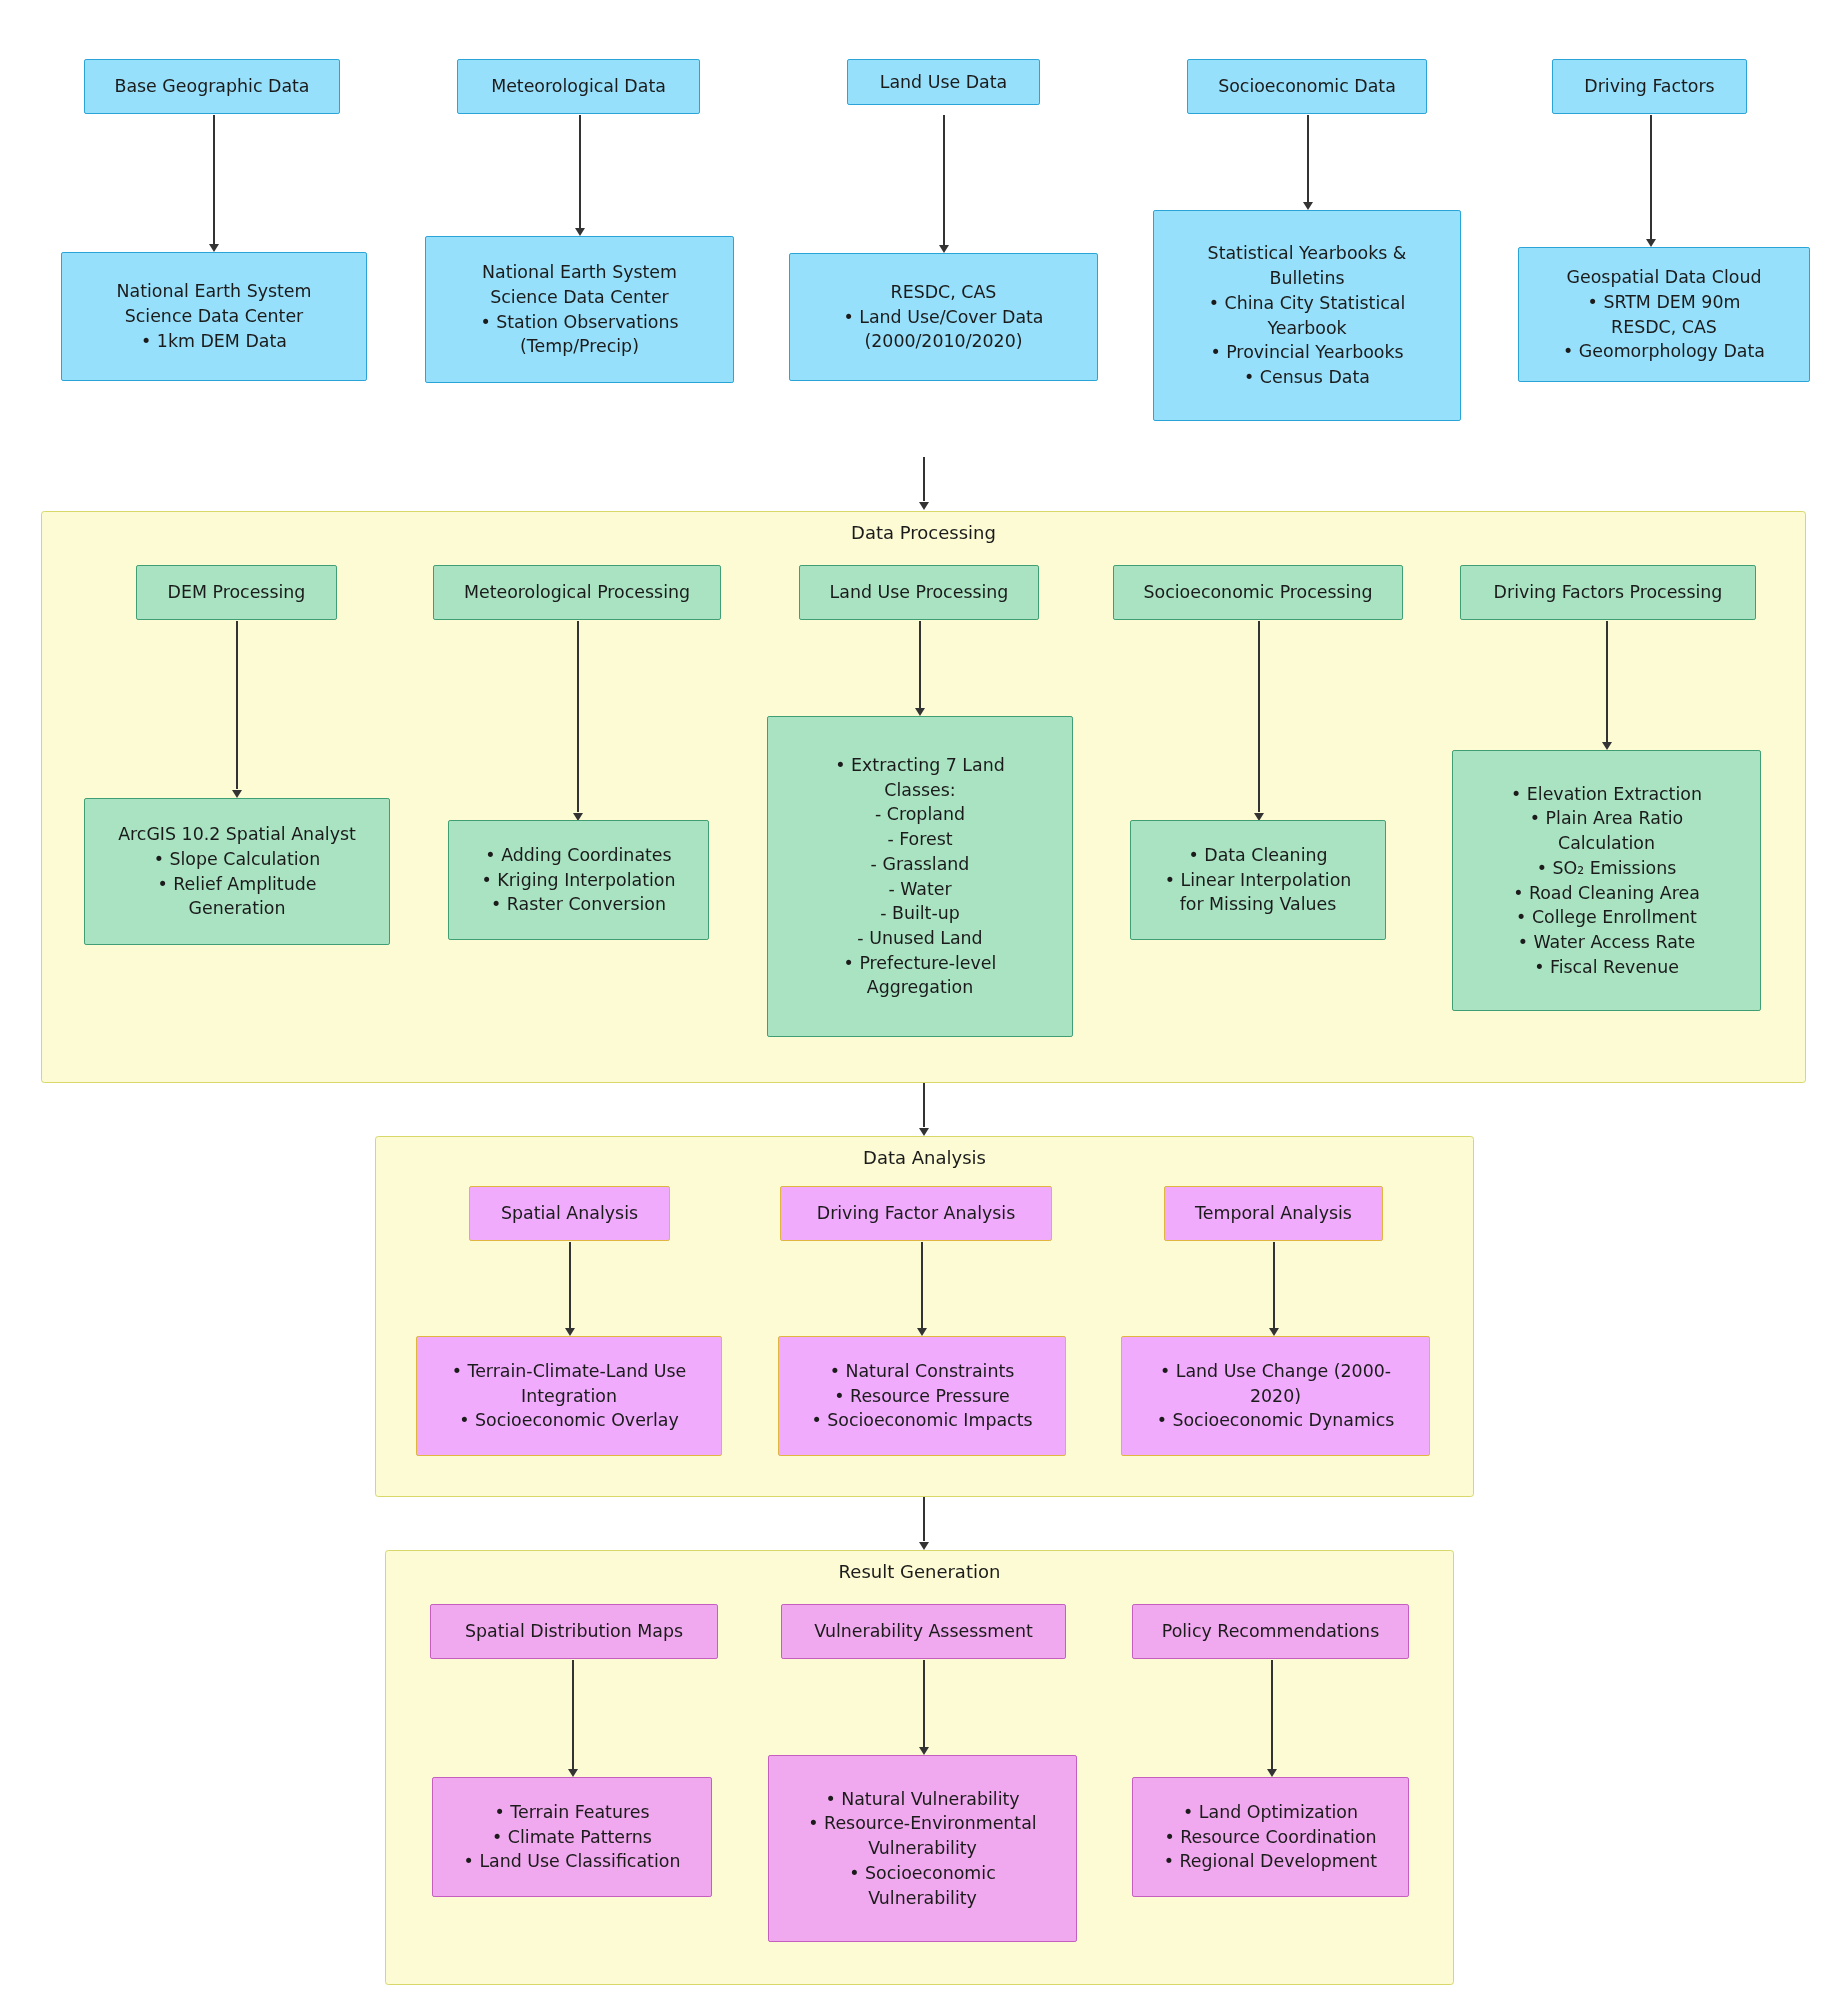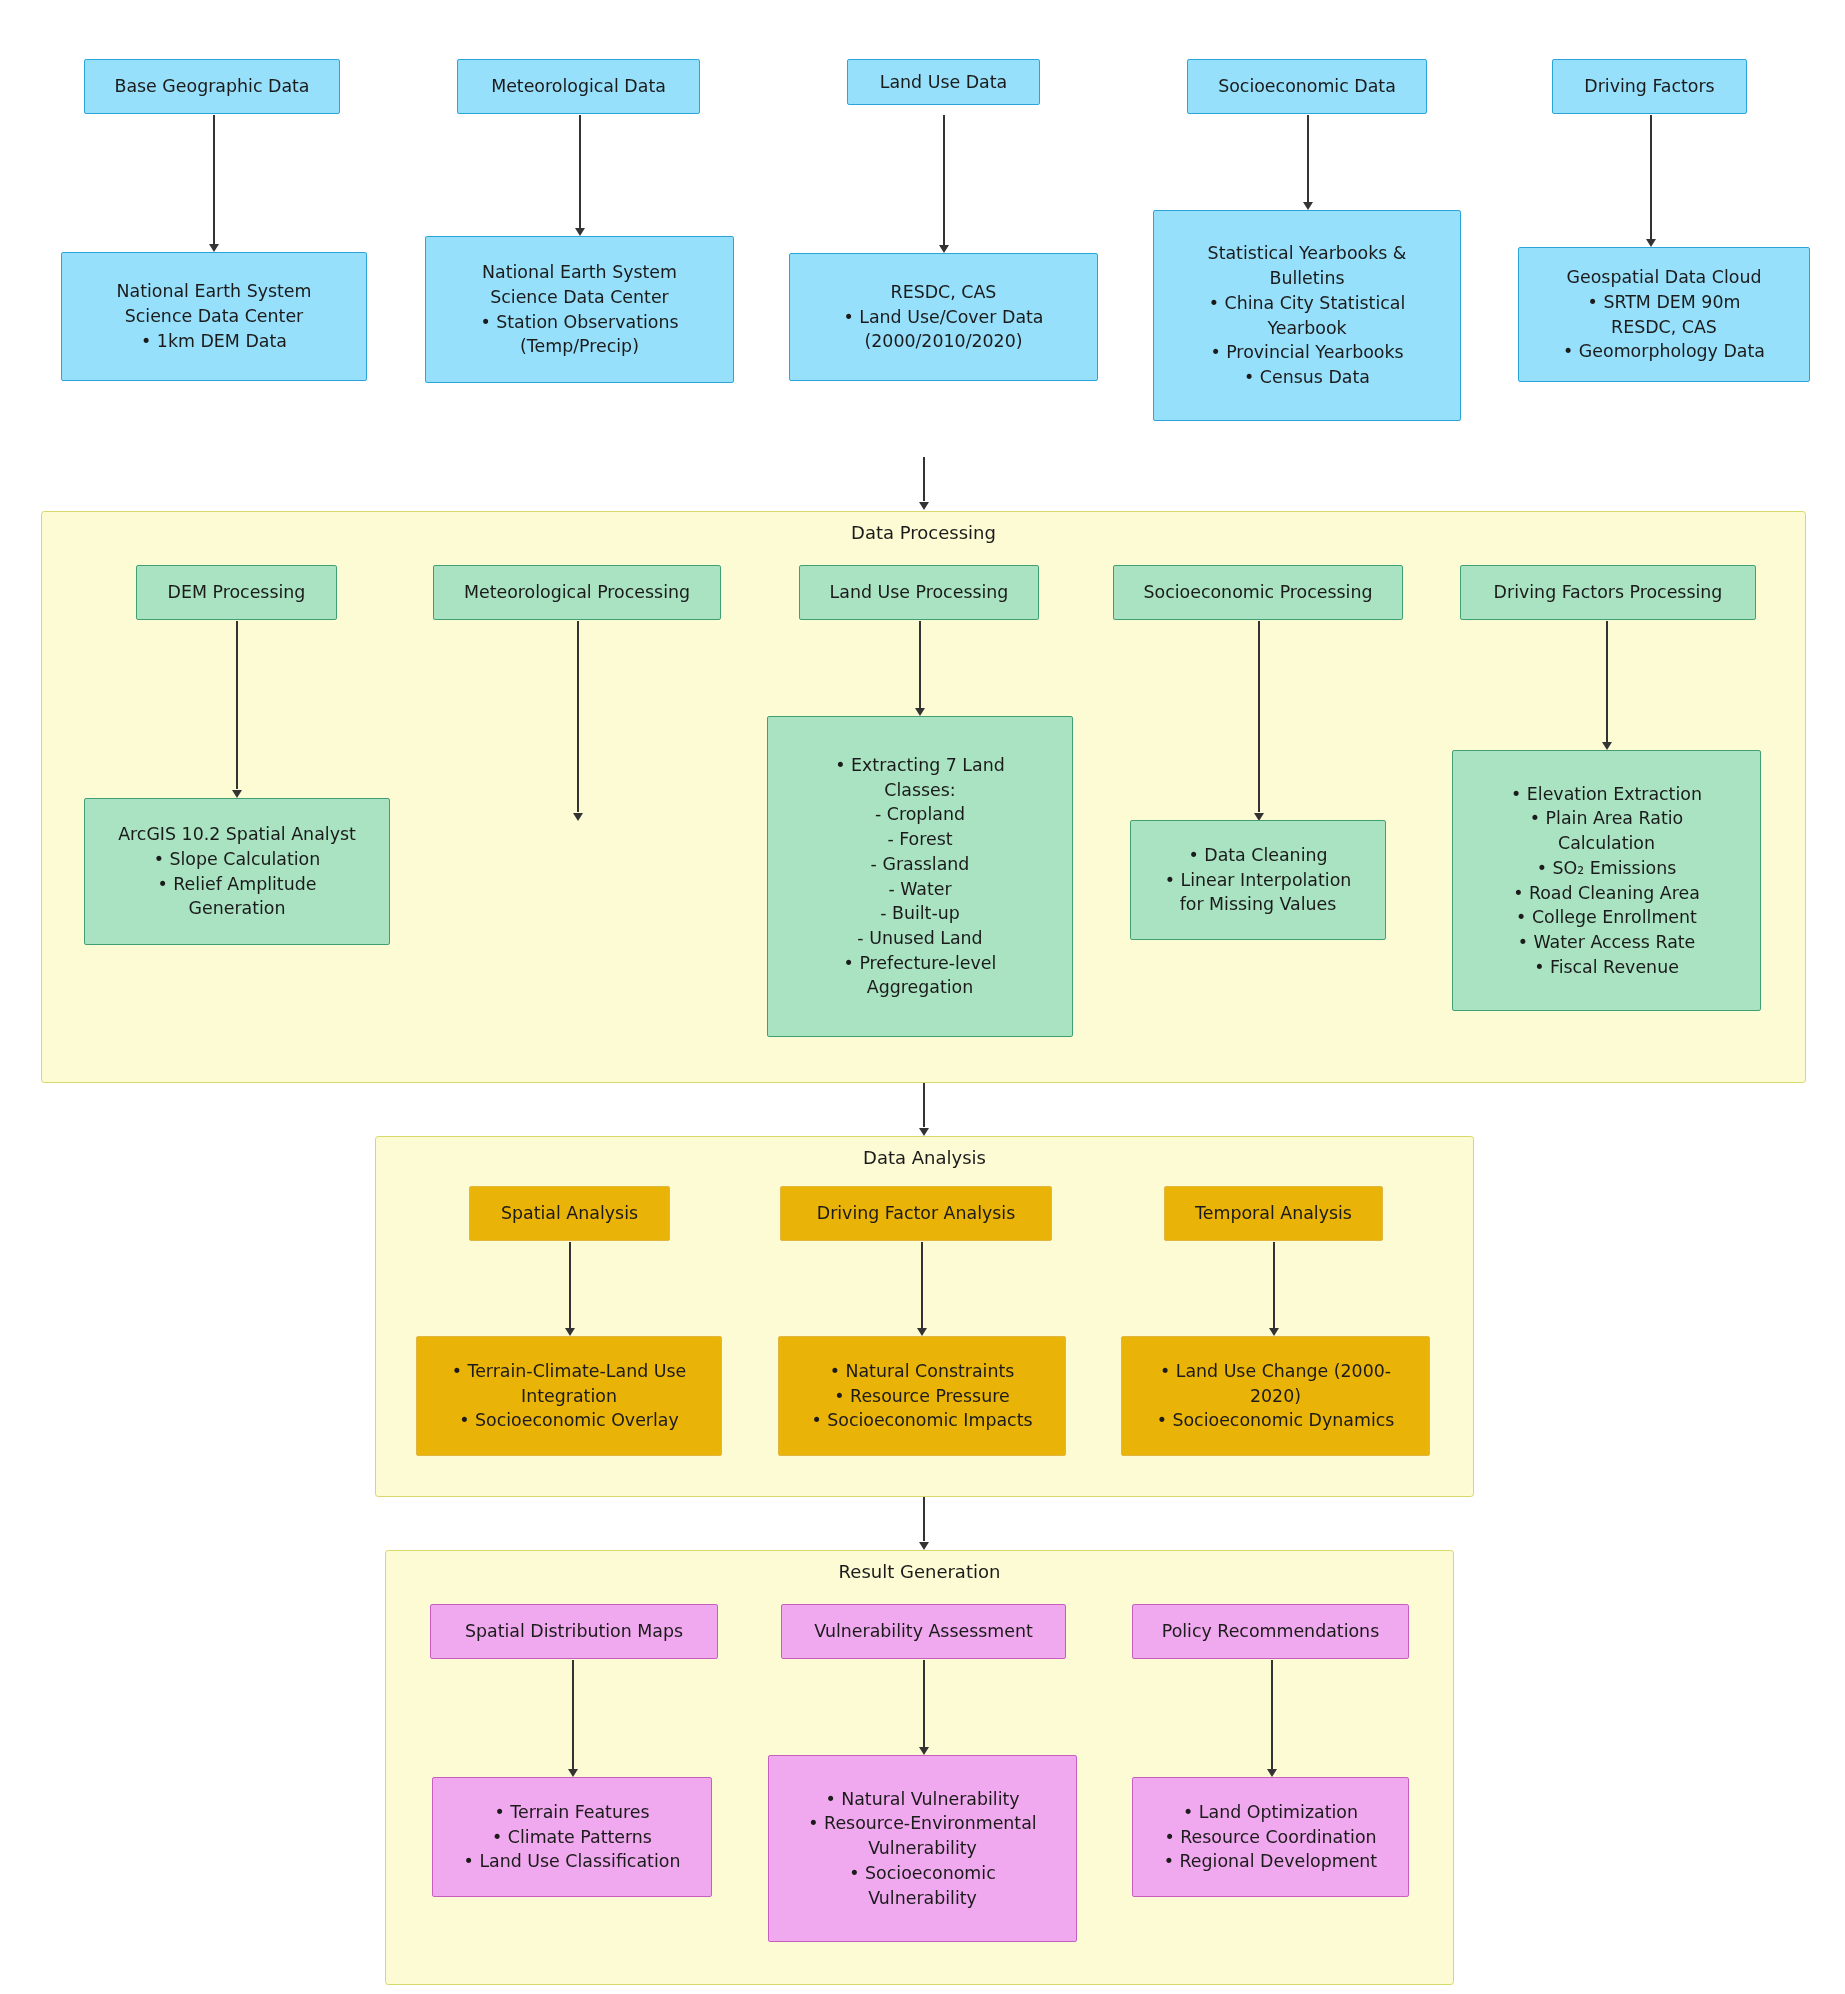--- a/index.html
+++ b/index.html
@@ -8,21 +8,21 @@
 
   .group{position:absolute;background:#fdfbd4;border:1.6px solid #d8d86a;border-radius:3.2px;}
   .group-title{position:absolute;top:9.5px;left:0;width:100%;text-align:center;font-size:18px;color:#1b1b1b;}
 
   .node{position:absolute;box-sizing:border-box;border-radius:2.1px;display:flex;align-items:center;justify-content:center;text-align:center;font-size:17.4px;line-height:1.42;padding:7.4px 9.5px;}
   .node .inner{width:100%;}
   .node .ln{display:block;white-space:pre;}
 
   .blue{background:#97e0fb;border:1.6px solid #2aa3d6;}
   .green{background:#a9e3c2;border:1.6px solid #3f9e73;}
-  .yellow{background:#eab308;border:1.6px solid #e0b640;}
+  .yellow{background:#f0abfc;border:1.6px solid #e0b640;}
   .purple{background:#f0a9ee;border:1.6px solid #c45fc0;}
 
   .arrow{position:absolute;}
   .arrow .shaft{position:absolute;left:0;top:0;width:1.6px;background:#333;}
   .arrow .head{position:absolute;left:-4.2px;bottom:0;width:0;height:0;border-left:5.3px solid transparent;border-right:5.3px solid transparent;border-top:8.4px solid #333;}
 </style>
 </head>
 <body>
 
 <div class="canvas">
@@ -178,20 +178,27 @@
 
   <div class="node green" style="left:84px;top:798px;width:306px;height:147px;">
     <div class="inner">
       <span class="ln">ArcGIS 10.2 Spatial Analyst</span>
       <span class="ln">• Slope Calculation</span>
       <span class="ln">• Relief Amplitude</span>
       <span class="ln">Generation</span>
     </div>
   </div>
 
+  <div class="node green" style="left:448px;top:820px;width:261px;height:120px;">
+    <div class="inner">
+      <span class="ln">• Adding Coordinates</span>
+      <span class="ln">• Kriging Interpolation</span>
+      <span class="ln">• Raster Conversion</span>
+    </div>
+  </div>
 
   <div class="node green" style="left:767px;top:716px;width:306px;height:321px;">
     <div class="inner">
       <span class="ln">• Extracting 7 Land</span>
       <span class="ln">Classes:</span>
       <span class="ln">- Cropland</span>
       <span class="ln">- Forest</span>
       <span class="ln">- Grassland</span>
       <span class="ln">- Water</span>
       <span class="ln">- Built-up</span>

